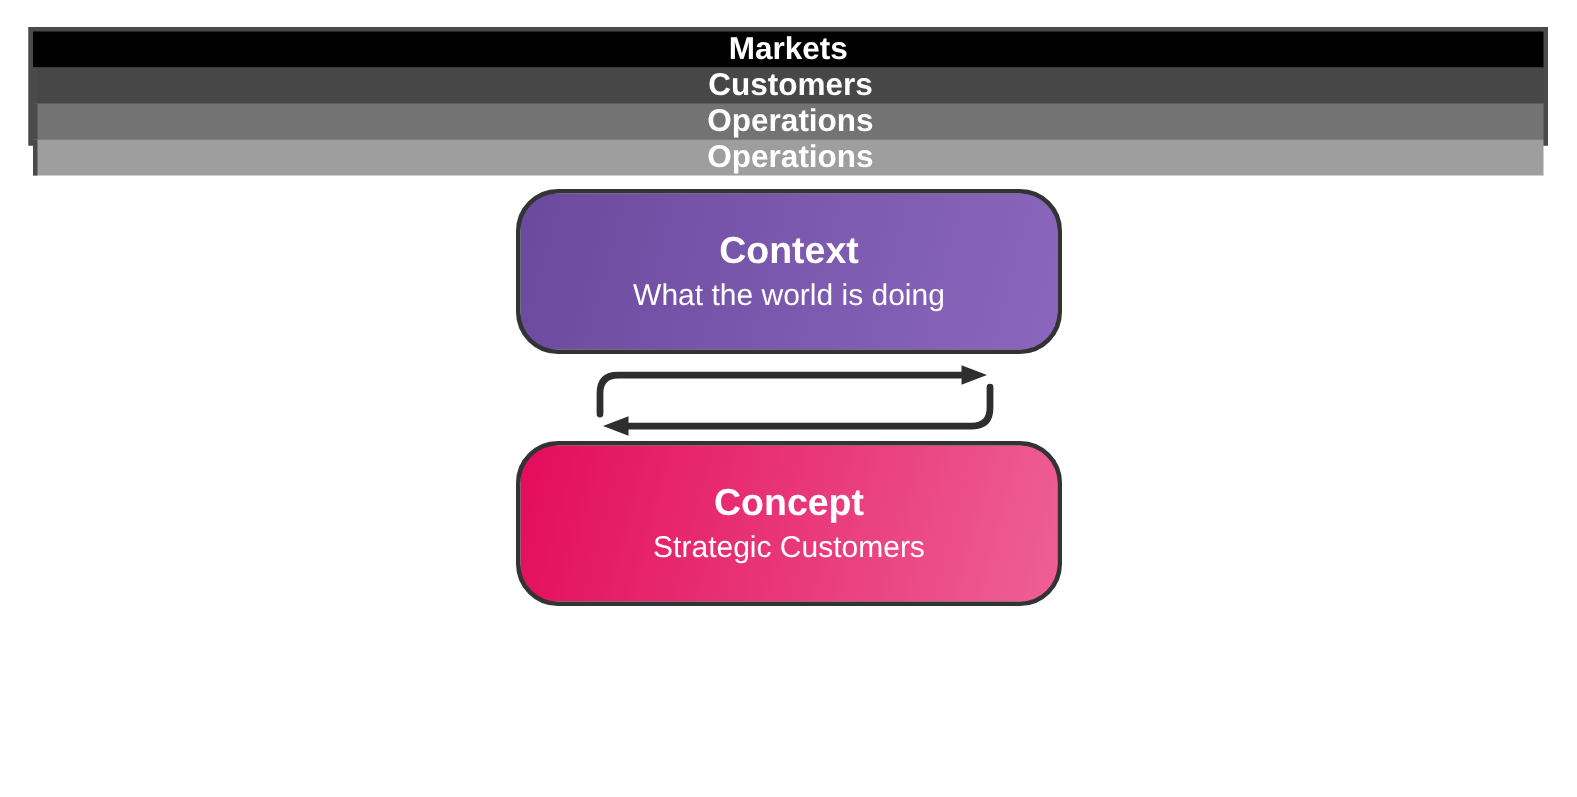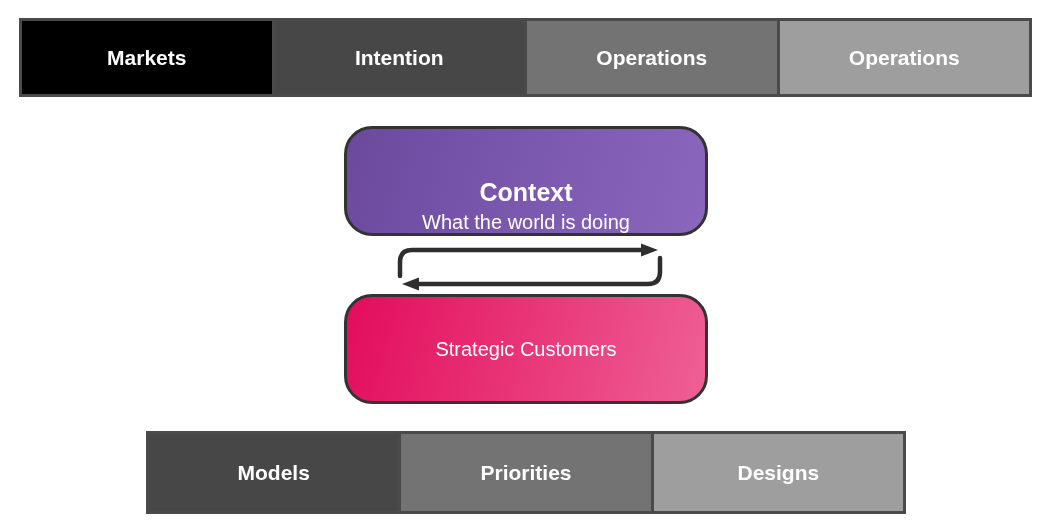--- a/index.html
+++ b/index.html
@@ -13,20 +13,21 @@
     background: #ffffff;
     overflow: hidden;
   }
 
   
   .bar {
     position: absolute;
     display: flex;
     border: 3px solid #4a4a4a;
     background: #4a4a4a;
+    flex-direction: column;
   }
   .bar-top { left: 19px; top: 18px; width: 1013px; height: 79px; }
   .bar-bottom { left: 146px; top: 431px; width: 760px; height: 83px; }
   .seg {
     flex: 1 1 0;
     display: flex;
     align-items: center;
     justify-content: center;
   }
   .seg + .seg { border-left: 3px solid #4a4a4a; }
@@ -77,53 +78,43 @@
 </head>
 <body>
 
 <div class="canvas">
 
   <div class="bar bar-top">
     <div class="seg" style="background-color: rgb(0, 0, 0);">
       <span class="seg-label">Markets</span>
     </div>
     <div class="seg" style="background-color: rgb(71, 71, 71);">
-      <span class="seg-label">Intention</span>
+      <span class="seg-label">Customers</span>
     </div>
     <div class="seg" style="background-color: rgb(115, 115, 115); align-items: center;">
       <span class="seg-label">Operations</span>
     </div>
     <div class="seg" style="background-color: rgb(158, 158, 158);">
       <span class="seg-label">Operations</span>
     </div>
   </div>
 
-  <div class="box box-context" style="background: linear-gradient(105deg, rgb(107, 74, 158), rgb(138, 103, 189)); justify-content: flex-end;">
+  <div class="box box-context" style="background: linear-gradient(105deg, rgb(107, 74, 158), rgb(138, 103, 189));">
     <div class="box-title">Context</div>
     <div class="box-subtitle">What the world is doing</div>
   </div>
 
   <svg class="cycle-arrows" viewBox="0 0 280 50" fill="none" xmlns="http://www.w3.org/2000/svg">
 
     <path d="M 10 34 L 10 20 Q 10 8 22 8 L 252 8" stroke="#2e2e2e" stroke-width="4.5" stroke-linecap="round" fill="none"></path>
     <polygon points="251,1.5 251,14.5 268,8" fill="#2e2e2e"></polygon>
 
     <path d="M 270 16 L 270 30 Q 270 42 258 42 L 28 42" stroke="#2e2e2e" stroke-width="4.5" stroke-linecap="round" fill="none"></path>
     <polygon points="29,35.5 29,48.5 12,42" fill="#2e2e2e"></polygon>
   </svg>
 
   <div class="box box-concept" style="background: linear-gradient(105deg, rgb(227, 12, 92), rgb(238, 96, 149));">
+    <div class="box-title">Concept</div>
     <div class="box-subtitle">Strategic Customers</div>
   </div>
 
-  <div class="bar bar-bottom">
-    <div class="seg" style="background-color: rgb(71, 71, 71);">
-      <span class="seg-label">Models</span>
-    </div>
-    <div class="seg" style="background-color: rgb(115, 115, 115);">
-      <span class="seg-label">Priorities</span>
-    </div>
-    <div class="seg" style="background-color: rgb(158, 158, 158);">
-      <span class="seg-label">Designs</span>
-    </div>
-  </div>
 
 </div>
 
 </body></html>

